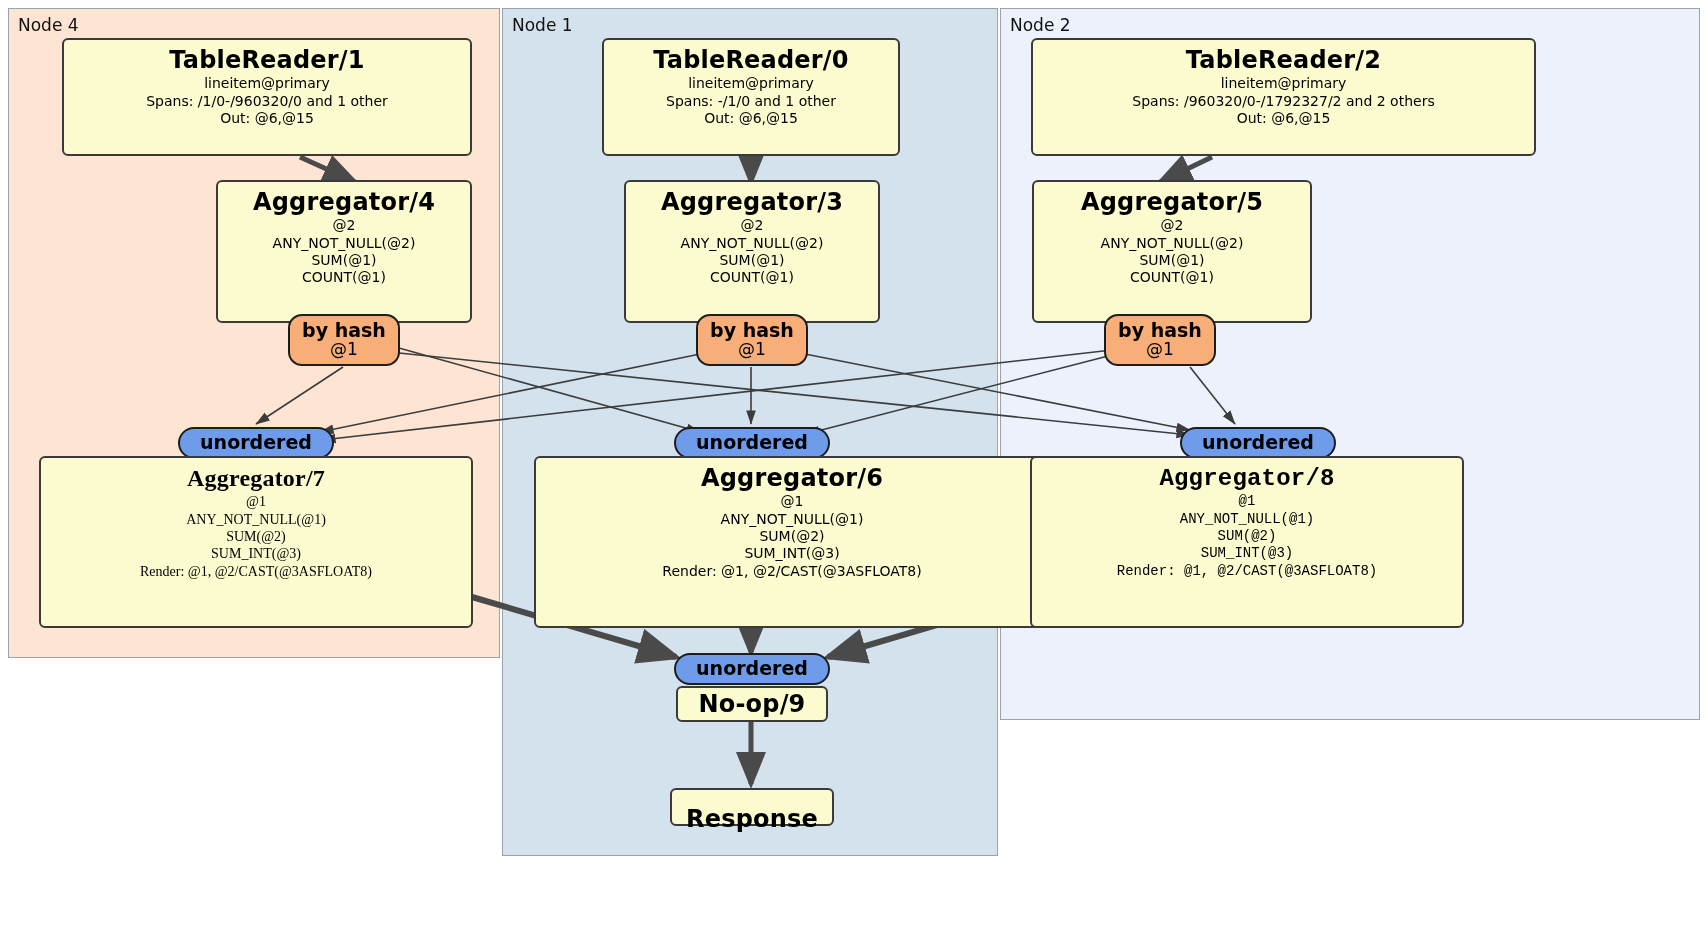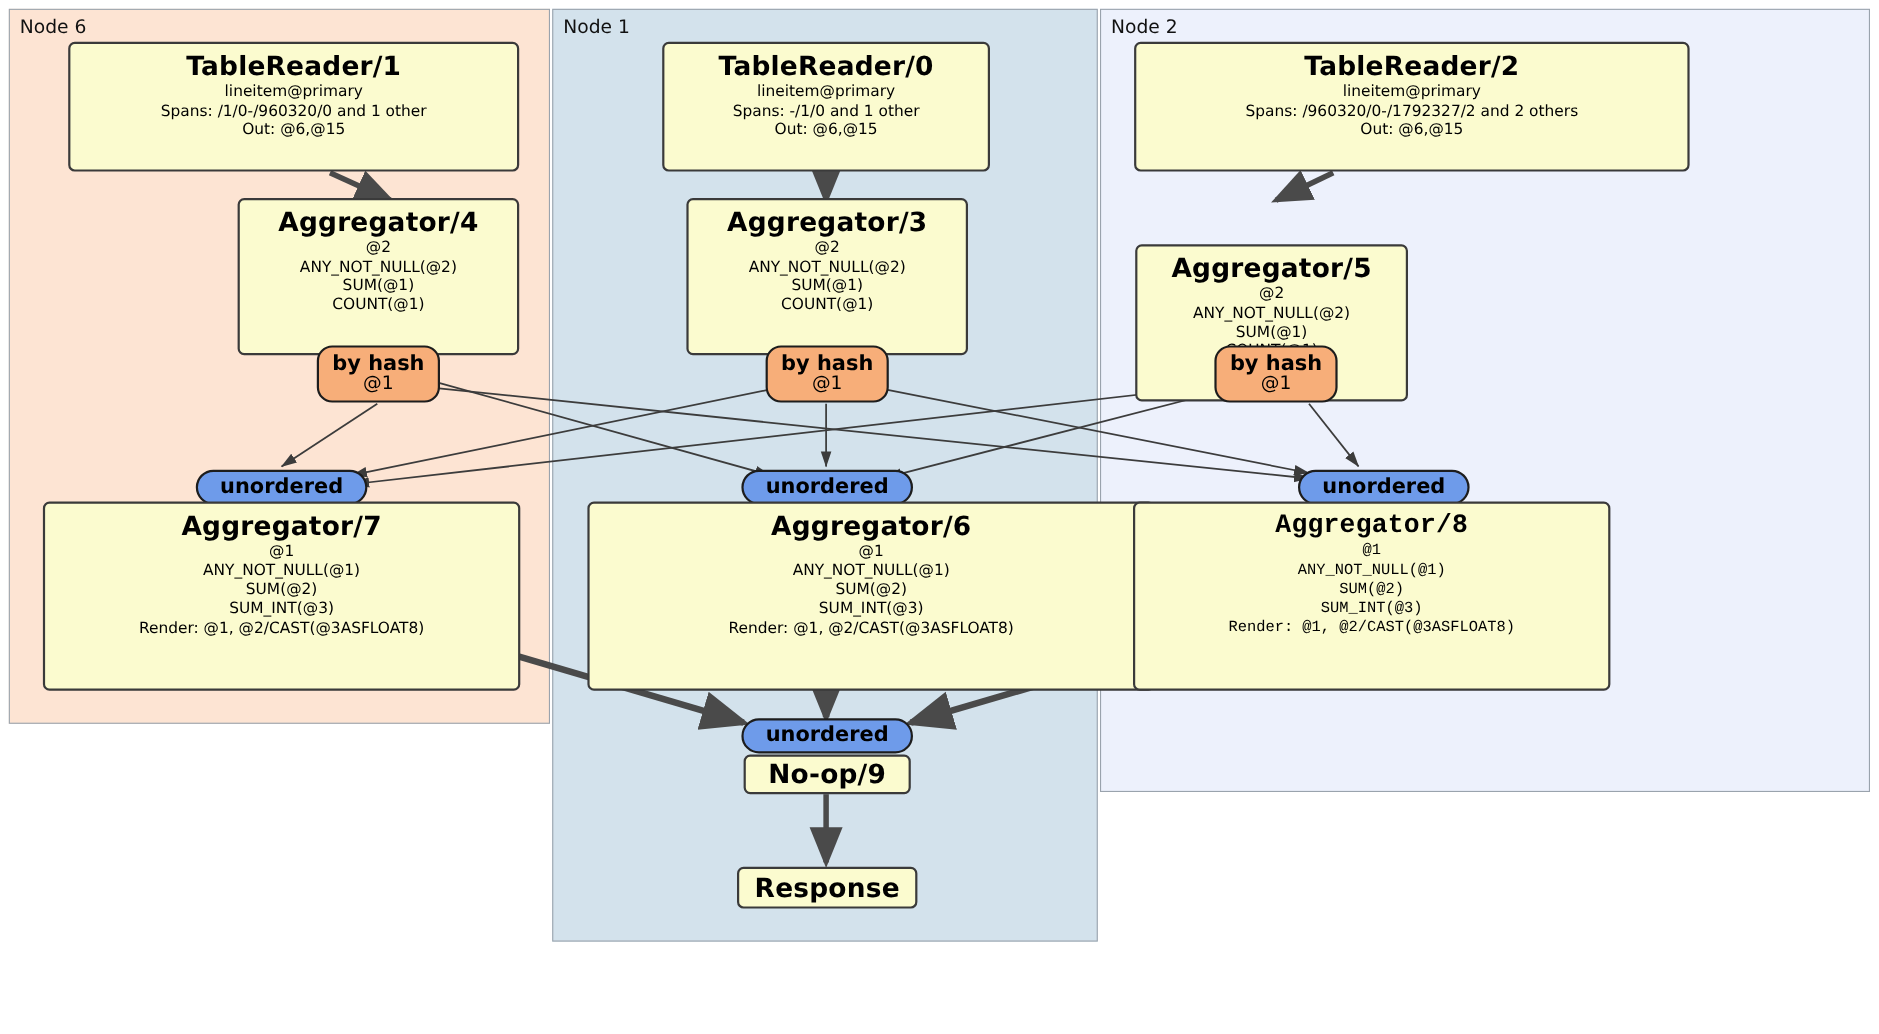--- a/index.html
+++ b/index.html
@@ -40,21 +40,21 @@
   .badge.unordered{background:#6E9BEA;border-radius:16px;}
 
   svg.wires{position:absolute;left:0;top:0;width:1708px;height:940px;pointer-events:none;}
 </style>
 </head>
 <body>
 
 <div id="canvas">
 
   <div class="cluster" style="left:8px;top:8px;width:492px;height:650px;background:#FDE4D3;">
-    <div class="cluster-label">Node 6</div>
+    <div class="cluster-label">Node 4</div>
   </div>
 
   <div class="cluster" style="left:502px;top:8px;width:496px;height:848px;background:#D3E2EC;">
     <div class="cluster-label">Node 1</div>
   </div>
 
   <div class="cluster" style="left:1000px;top:8px;width:700px;height:712px;background:#EDF1FC;">
     <div class="cluster-label">Node 2</div>
   </div>
 
@@ -124,21 +124,21 @@
   </div>
 
   <div class="box" style="left:624px;top:180px;width:256px;height:143px;">
     <div class="title">Aggregator/3</div>
     <div class="ln">@2</div>
     <div class="ln">ANY_NOT_NULL(@2)</div>
     <div class="ln">SUM(@1)</div>
     <div class="ln">COUNT(@1)</div>
   </div>
 
-  <div class="box" style="left:1032px;top:180px;width:248px;height:143px;margin-top:42px;">
+  <div class="box" style="left:1032px;top:180px;width:280px;height:143px;">
     <div class="title">Aggregator/5</div>
     <div class="ln">@2</div>
     <div class="ln">ANY_NOT_NULL(@2)</div>
     <div class="ln">SUM(@1)</div>
     <div class="ln">COUNT(@1)</div>
   </div>
 
   <div class="badge hash" style="left:288px;top:314px;width:112px;height:52px;">
     <div class="b1">by hash</div>
     <div class="b2">@1</div>
@@ -159,21 +159,21 @@
   </div>
 
   <div class="badge unordered" style="left:674px;top:427px;width:156px;height:32px;">
     <div class="b1">unordered</div>
   </div>
 
   <div class="badge unordered" style="left:1180px;top:427px;width:156px;height:32px;">
     <div class="b1">unordered</div>
   </div>
 
-  <div class="box" style="left:39px;top:456px;width:434px;height:172px;">
+  <div class="box" style="left:39px;top:456px;width:434px;height:172px;font-family:Liberation Serif, serif;">
     <div class="title">Aggregator/7</div>
     <div class="ln">@1</div>
     <div class="ln">ANY_NOT_NULL(@1)</div>
     <div class="ln">SUM(@2)</div>
     <div class="ln">SUM_INT(@3)</div>
     <div class="ln">Render: @1, @2/CAST(@3ASFLOAT8)</div>
   </div>
 
   <div class="box" style="left:534px;top:456px;width:516px;height:172px;">
     <div class="title">Aggregator/6</div>
@@ -194,17 +194,17 @@
   </div>
 
   <div class="badge unordered" style="left:674px;top:653px;width:156px;height:32px;">
     <div class="b1">unordered</div>
   </div>
 
   <div class="box" style="left:676px;top:686px;width:152px;height:36px;padding-top:2px;">
     <div class="title">No-op/9</div>
   </div>
 
-  <div class="box" style="left:670px;top:788px;width:164px;height:38px;padding-top:3px;">
+  <div class="box" style="left:670px;top:788px;width:164px;height:38px;padding-top:15px;">
     <div class="title">Response</div>
   </div>
 
 </div>
 
 </body></html>

